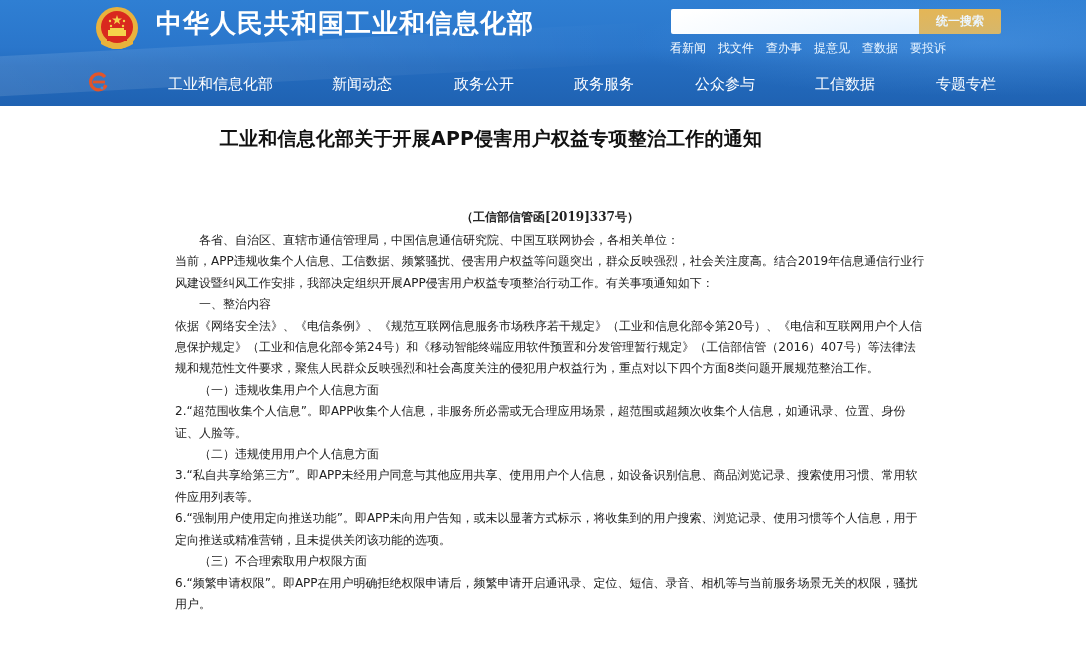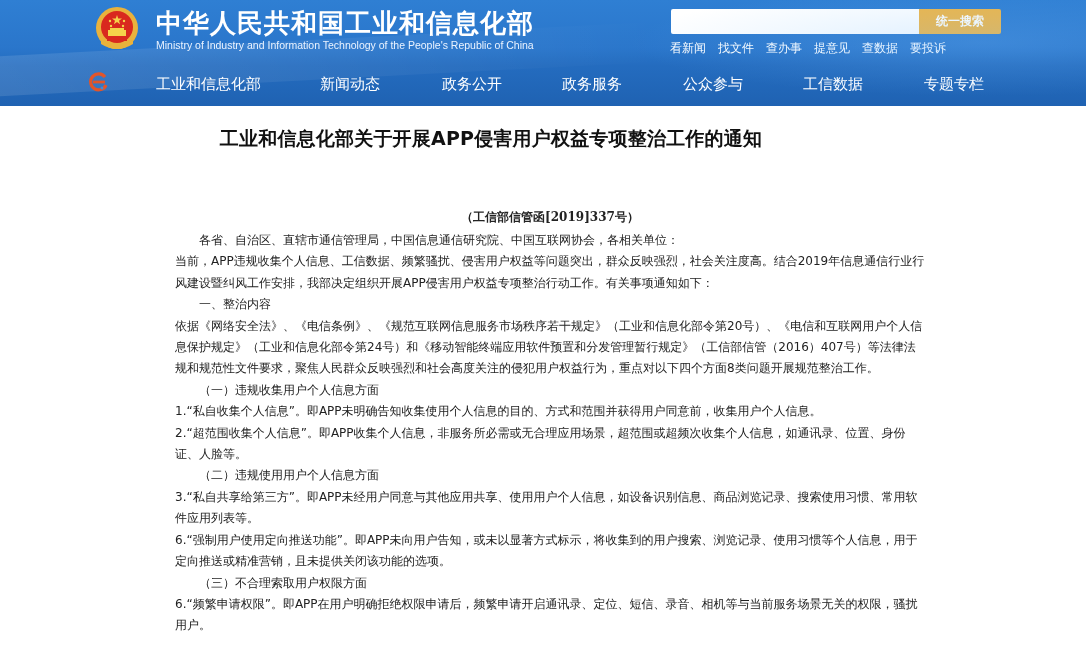--- a/index.html
+++ b/index.html
@@ -35,21 +35,21 @@
   }
   .search-btn {
     position:absolute; left:919px; top:9px; width:82px; height:25px; background:#efb545; color:#fff;
     border:none; border-radius:0 2px 2px 0; font-size:12px; font-weight:bold; cursor:pointer;
   }
   .quick-links { position:absolute; left:670px; top:40px; display:flex; gap:0; }
   .quick-links a {
     color:#fff; font-size:12px; text-decoration:none; margin-right:12px; white-space:nowrap;
   }
   .nav-logo { position:absolute; left:88px; top:71px; width:22px; height:22px; }
-  .nav { position:absolute; left:0; top:62px; width:912px; height:44px;text-decoration:underline; }
+  .nav { position:absolute; left:12px; top:62px; width:912px; height:44px;text-decoration:underline; }
   .nav a {
     position:absolute; top:13px; color:#fff; font-size:15px; text-decoration:none; white-space:nowrap;
   }
 
   .article-title {
     position:absolute; left:0; top:126px; width:982px; text-align:center;
     font-size:19px; font-weight:bold; color:#111; letter-spacing:0.2px;
   }
   .doc-no {
     position:absolute; left:0; top:209px; width:1100px; text-align:center;
@@ -74,21 +74,20 @@
     <circle cx="17" cy="15" r="1.2" fill="#f5d24a"></circle>
       <circle cx="31" cy="15" r="1.2" fill="#f5d24a"></circle>
     <circle cx="18" cy="20" r="1.2" fill="#f5d24a"></circle>
       <circle cx="30" cy="20" r="1.2" fill="#f5d24a"></circle>
     <rect x="15" y="24" width="18" height="6" fill="#f5d24a"></rect>
     <rect x="17" y="22" width="14" height="2" fill="#f5d24a"></rect>
     <path d="M8 34 Q24 44 40 34 L40 38 Q24 48 8 38 Z" fill="#e9b23c"></path>
     <rect x="14" y="31" width="20" height="4" fill="#d9281e"></rect>
   </svg>
   <div class="site-title">中华人民共和国工业和信息化部</div>
-  <div class="site-subtitle">Ministry of Industry and Information Technology of the People's Republic of China</div>
 
   <input class="search-box" type="text" placeholder="" style="">
   <button class="search-btn">统一搜索</button>
 
   <div class="quick-links">
     <a>看新闻</a>
     <a>找文件</a>
     <a>查办事</a>
     <a>提意见</a>
     <a>查数据</a>
@@ -114,20 +113,19 @@
 
 <h1 class="article-title">工业和信息化部关于开展APP侵害用户权益专项整治工作的通知</h1>
 <div class="doc-no">（工信部信管函[2019]337号）</div>
 
 <div class="body-text">
   <p class="ind">各省、自治区、直辖市通信管理局，中国信息通信研究院、中国互联网协会，各相关单位：</p>
   <p class="ind1">当前，APP违规收集个人信息、工信数据、频繁骚扰、侵害用户权益等问题突出，群众反映强烈，社会关注度高。结合2019年信息通信行业行风建设暨纠风工作安排，我部决定组织开展APP侵害用户权益专项整治行动工作。有关事项通知如下：</p>
   <p class="ind">一、整治内容</p>
   <p class="ind1">依据《网络安全法》、《电信条例》、《规范互联网信息服务市场秩序若干规定》（工业和信息化部令第20号）、《电信和互联网用户个人信息保护规定》（工业和信息化部令第24号）和《移动智能终端应用软件预置和分发管理暂行规定》（工信部信管（2016）407号）等法律法规和规范性文件要求，聚焦人民群众反映强烈和社会高度关注的侵犯用户权益行为，重点对以下四个方面8类问题开展规范整治工作。</p>
   <p class="ind">（一）违规收集用户个人信息方面</p>
-  <p class="ind1">1.“私自收集个人信息”。即APP未明确告知收集使用个人信息的目的、方式和范围并获得用户同意前，收集用户个人信息。</p>
   <p class="ind1">2.“超范围收集个人信息”。即APP收集个人信息，非服务所必需或无合理应用场景，超范围或超频次收集个人信息，如通讯录、位置、身份证、人脸等。</p>
   <p class="ind">（二）违规使用用户个人信息方面</p>
   <p class="ind1">3.“私自共享给第三方”。即APP未经用户同意与其他应用共享、使用用户个人信息，如设备识别信息、商品浏览记录、搜索使用习惯、常用软件应用列表等。</p>
   <p class="ind1">6.“强制用户使用定向推送功能”。即APP未向用户告知，或未以显著方式标示，将收集到的用户搜索、浏览记录、使用习惯等个人信息，用于定向推送或精准营销，且未提供关闭该功能的选项。</p>
   <p class="ind">（三）不合理索取用户权限方面</p>
   <p class="ind1">6.“频繁申请权限”。即APP在用户明确拒绝权限申请后，频繁申请开启通讯录、定位、短信、录音、相机等与当前服务场景无关的权限，骚扰用户。</p>
 </div>
 
 </body></html>

